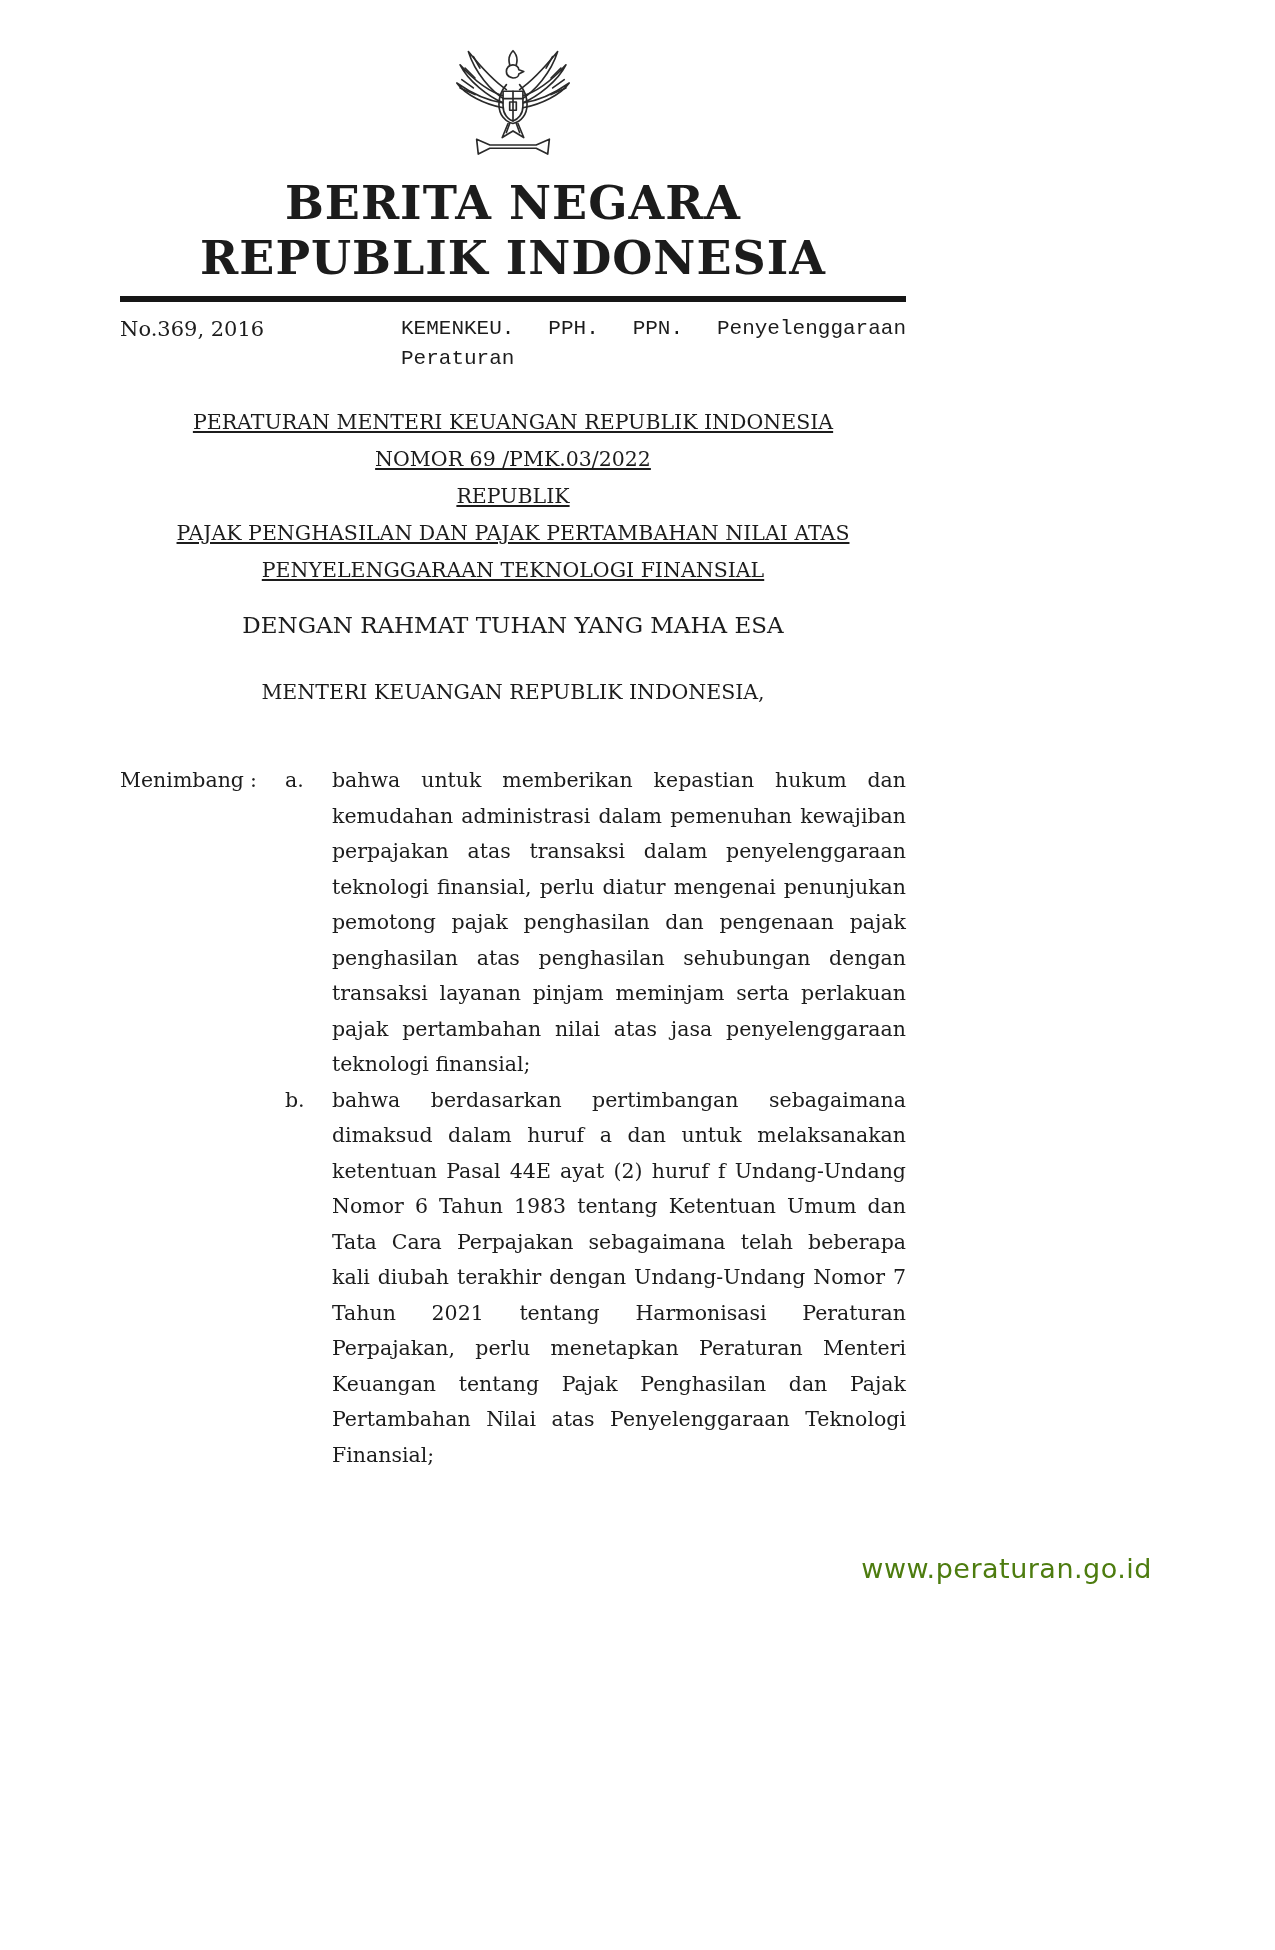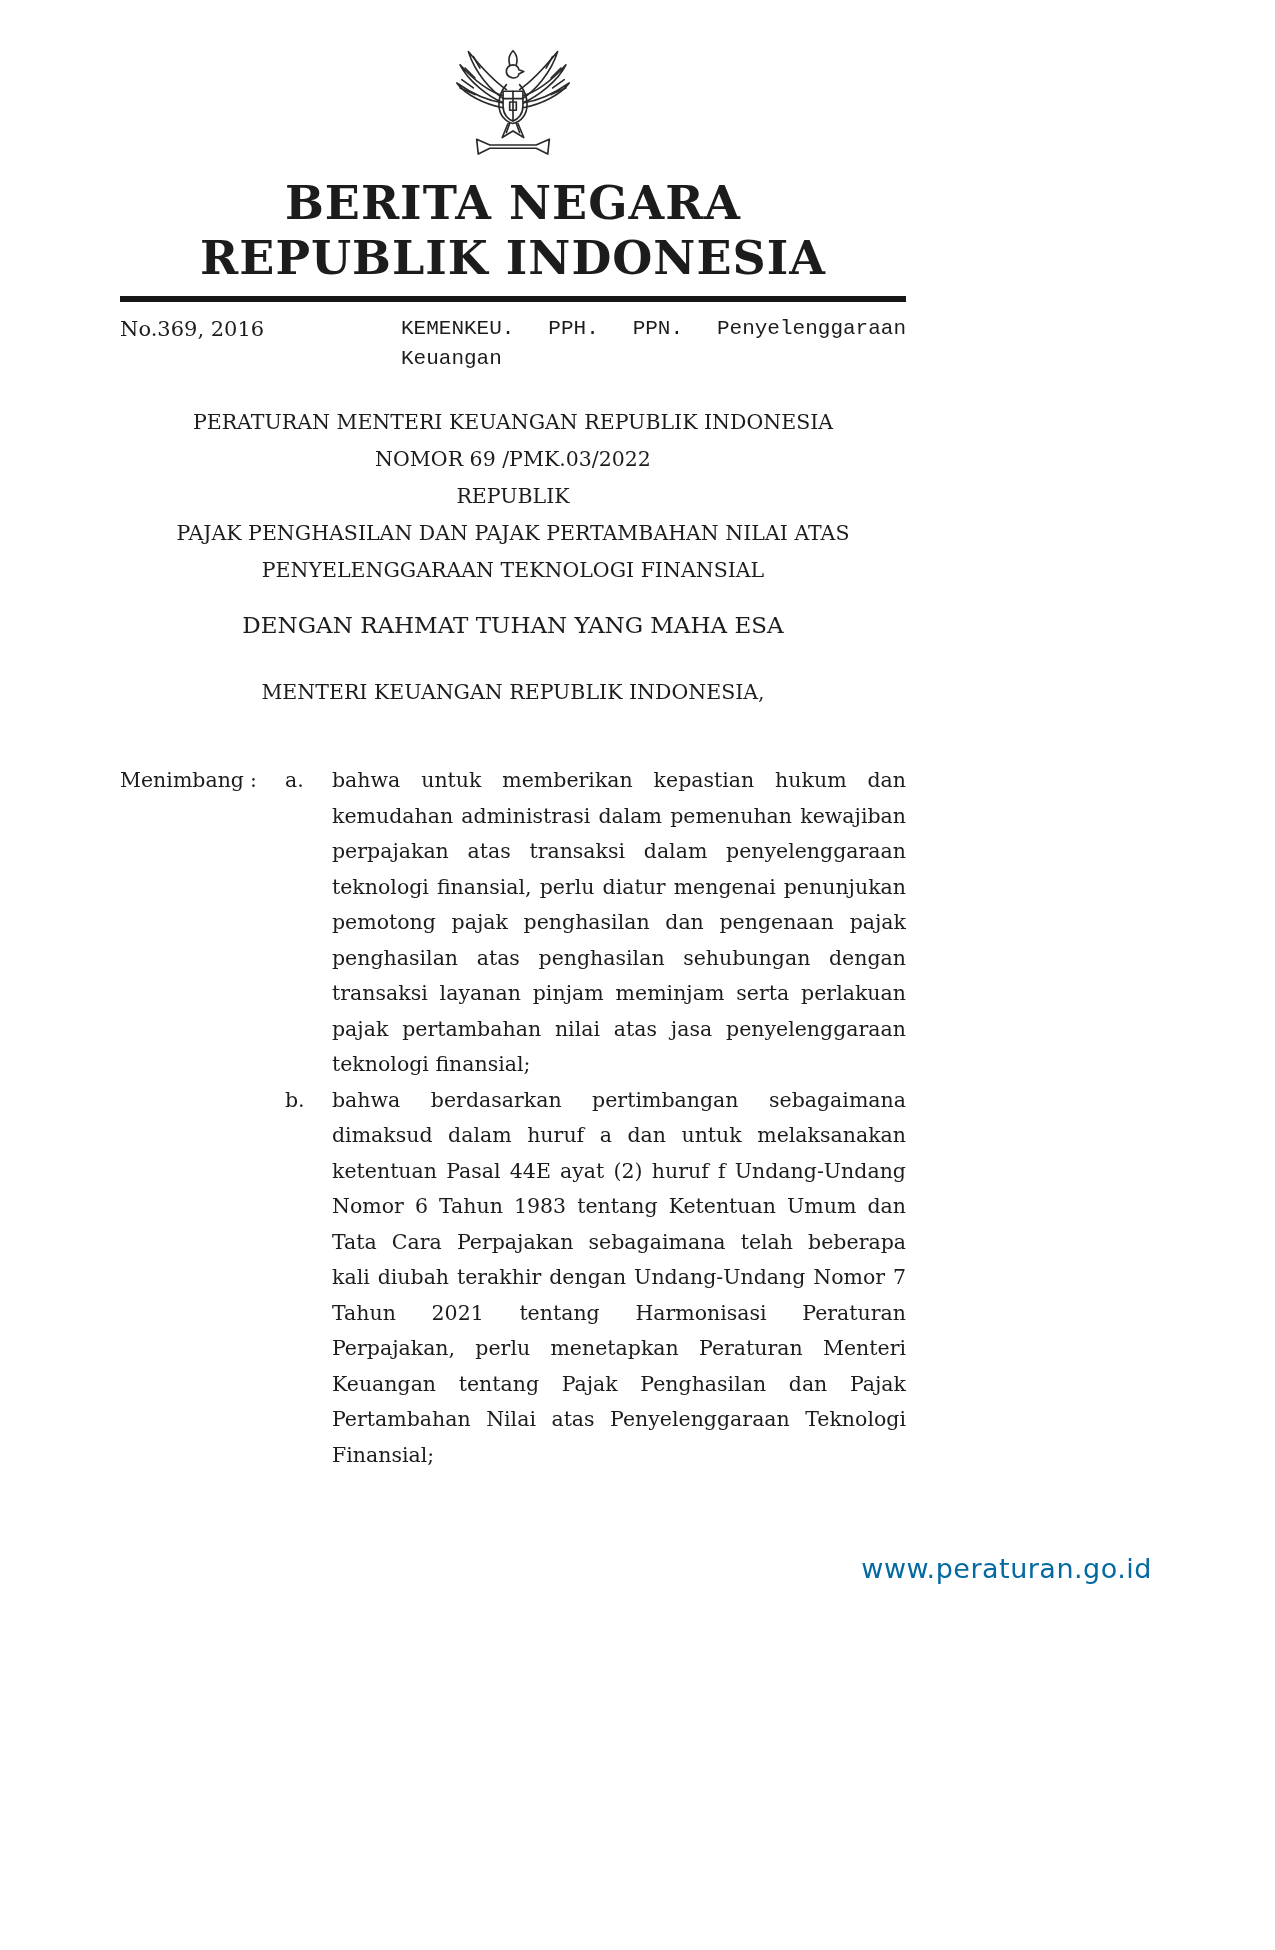--- a/index.html
+++ b/index.html
@@ -44,20 +44,21 @@
     line-height: 30px;
   }
   .issue { flex: 0 0 281px; }
   .subject { flex: 1; font-family: Liberation Mono, monospace; }
   .subject-l1 { text-align: justify; text-align-last: justify; }
   .title-block {
     margin-top: 30px;
     text-align: center;
     font-size: 20.5px;
     line-height: 37px;
+    text-decoration: underline;
   }
   .invocation {
     margin-top: 18px;
     text-align: center;
     font-size: 23px;
     line-height: 37px;
   }
   .authority {
     margin-top: 30px;
     text-align: center;
@@ -75,21 +76,21 @@
   .c-items { flex: 1; }
   .c-item { display: flex; }
   .c-letter { flex: 0 0 47px; }
   .c-text { flex: 1; text-align: justify; }
   .watermark {
     position: absolute;
     right: 123px;
     bottom: 52px;
     font-family: "DejaVu Sans", "Liberation Sans", sans-serif;
     font-size: 27px;
-    color: #0369a1;
+    color: #4d7c0f;
     letter-spacing: 0.5px;
   }
   .emblem-svg { display: block; }
 </style>
 </head>
 <body>
 
 <div class="page">
   <div class="content">
 
@@ -130,21 +131,21 @@
       <div>BERITA NEGARA</div>
       <div>REPUBLIK INDONESIA</div>
     </div>
 
     <div class="rule"></div>
 
     <div class="meta-row">
       <div class="issue">No.369, 2016</div>
       <div class="subject">
         <div class="subject-l1">KEMENKEU. PPH. PPN. Penyelenggaraan</div>
-        <div class="subject-l2">Keuangan</div>
+        <div class="subject-l2">Peraturan</div>
       </div>
     </div>
 
     <div class="title-block">
       <div>PERATURAN MENTERI KEUANGAN REPUBLIK INDONESIA</div>
       <div>NOMOR 69 /PMK.03/2022</div>
       <div>REPUBLIK</div>
       <div>PAJAK PENGHASILAN DAN PAJAK PERTAMBAHAN NILAI ATAS</div>
       <div>PENYELENGGARAAN TEKNOLOGI FINANSIAL</div>
     </div>

